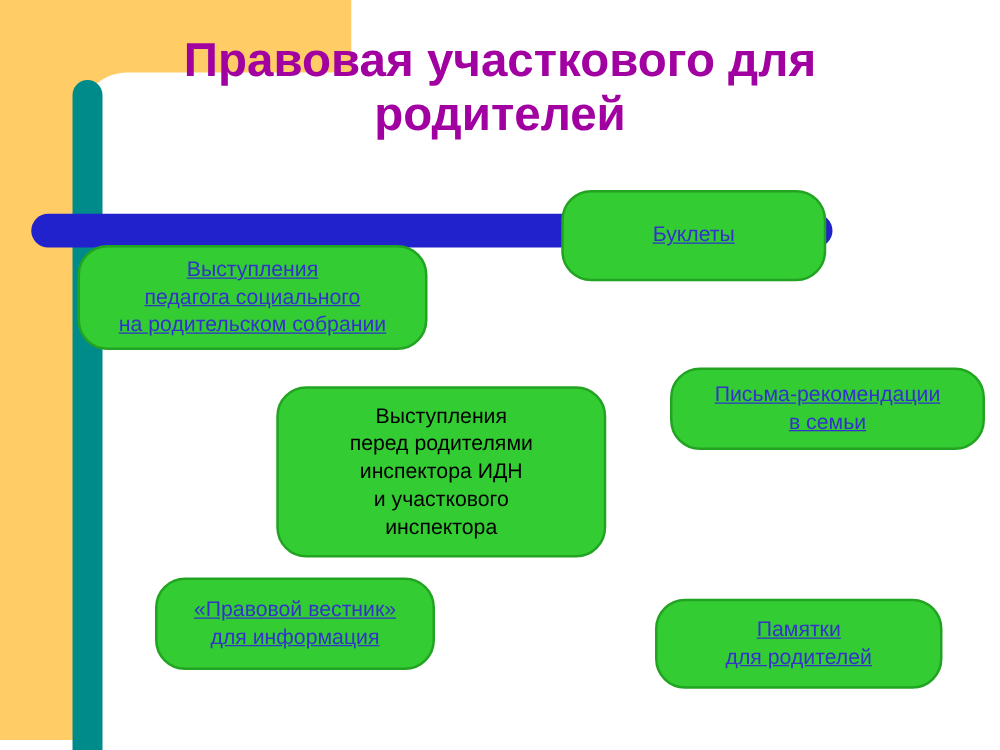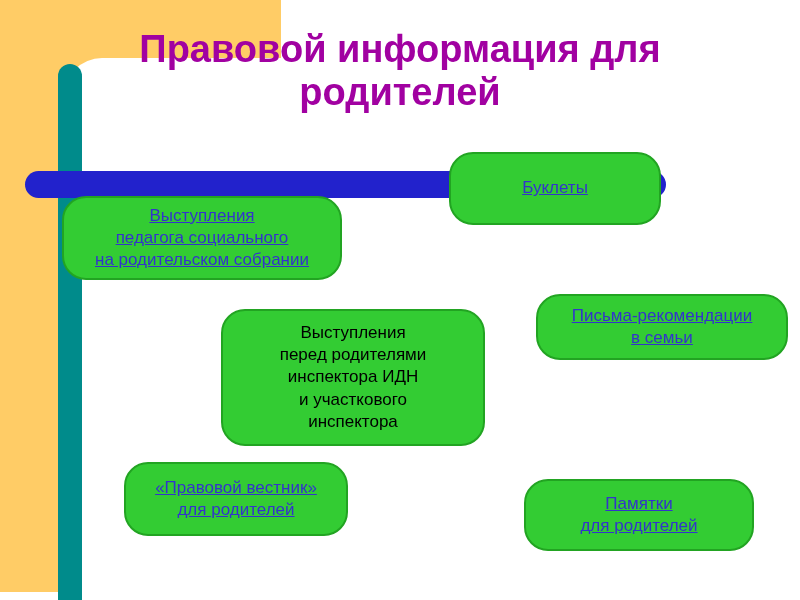--- a/index.html
+++ b/index.html
@@ -92,21 +92,21 @@
 </head>
 <body>
 
 <div class="slide">
 
   <div class="orange-panel"></div>
   <div class="canvas"></div>
   <div class="teal-bar"></div>
   <div class="blue-bar"></div>
 
-  <h1 class="title">Правовой информация для
+  <h1 class="title">Правовая участкового для
 родителей</h1>
 
   <div class="node link n1">
     <span class="label">Выступления
 педагога социального
 на родительском собрании</span>
   </div>
 
   <div class="node link n2">
     <span class="label">Буклеты</span>
@@ -120,21 +120,21 @@
 инспектора</span>
   </div>
 
   <div class="node link n4">
     <span class="label">Письма-рекомендации
 в семьи</span>
   </div>
 
   <div class="node link n5">
     <span class="label">«Правовой вестник»
-для родителей</span>
+для информация</span>
   </div>
 
   <div class="node link n6">
     <span class="label">Памятки
 для родителей</span>
   </div>
 
 </div>
 
 </body></html>

